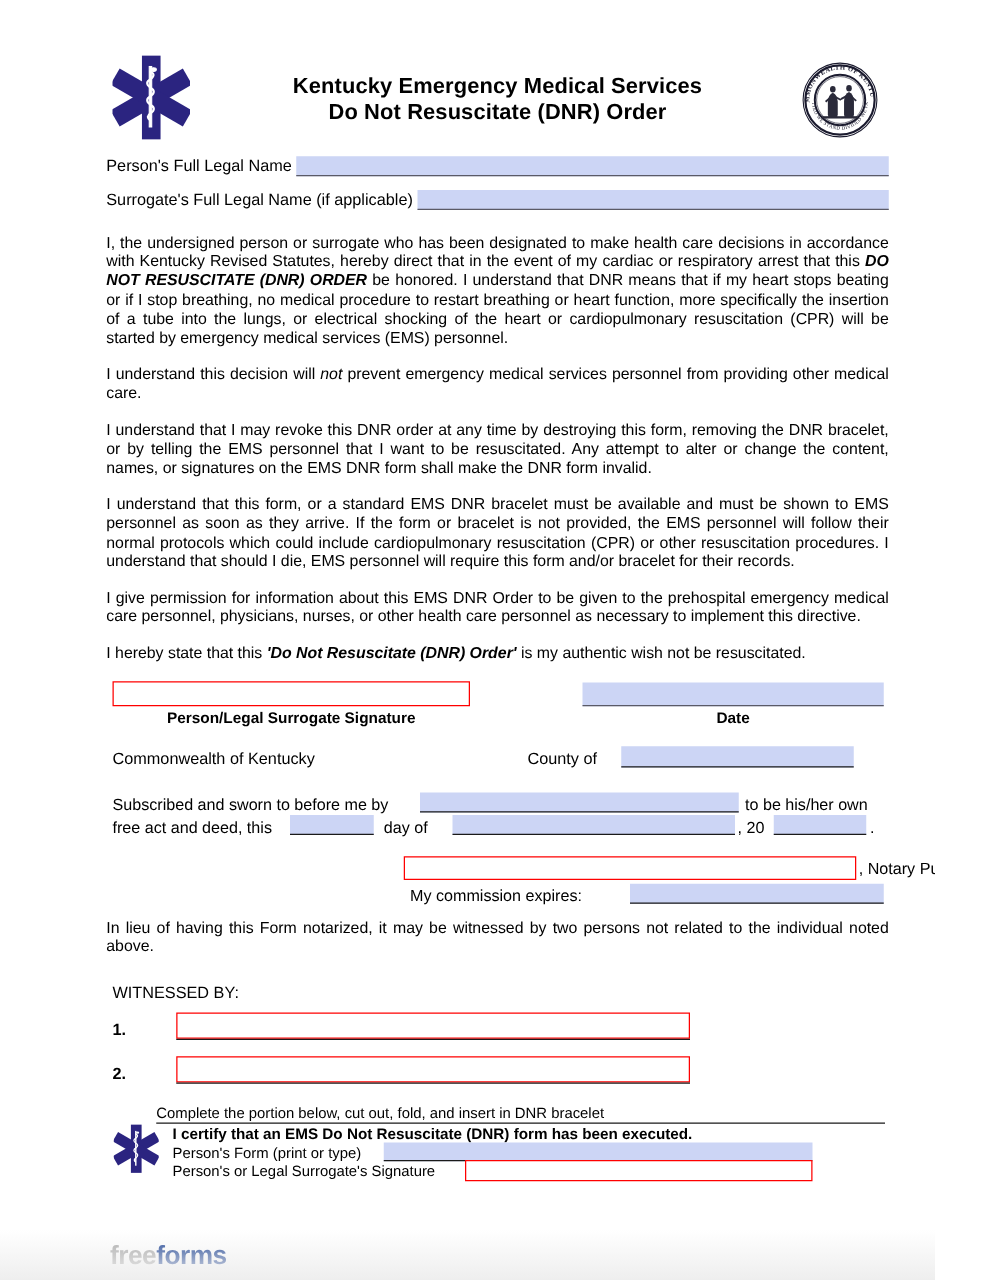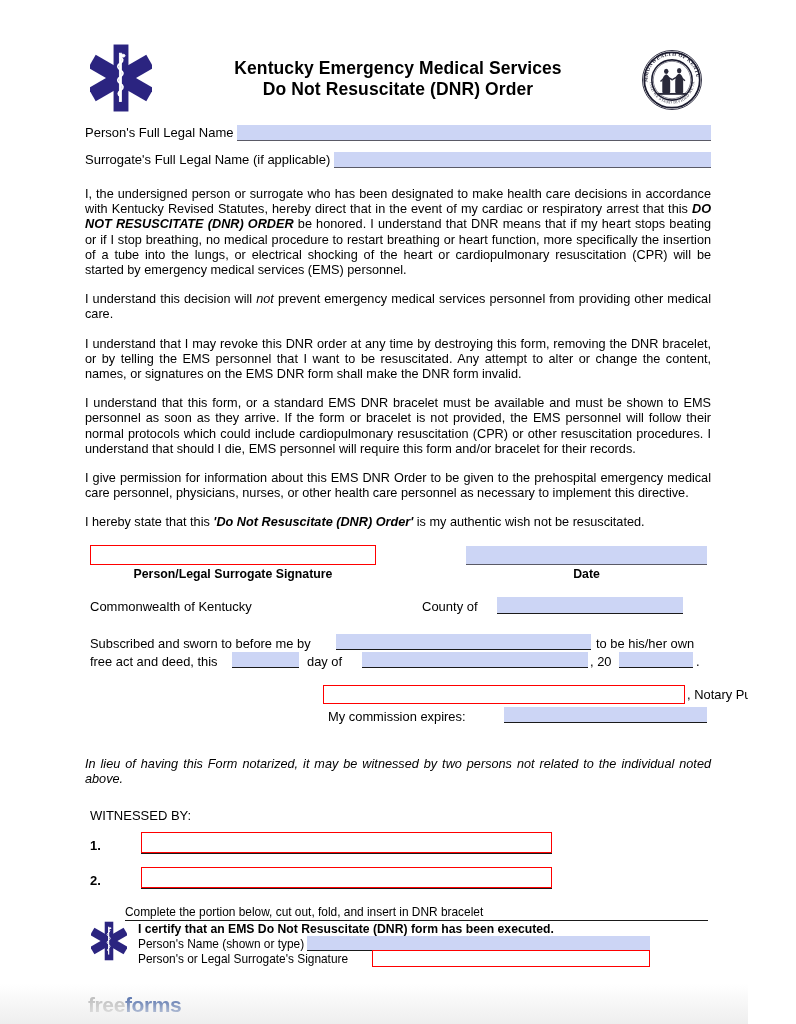--- a/index.html
+++ b/index.html
@@ -422,21 +422,21 @@
       <span class="sw" style="left:611px; top:20px;">.</span>
     </div>
 
     <div class="notary">
       <div class="notary-box"></div>
       <span class="notary-suffix">, Notary Public</span>
       <span class="notary-exp-lbl">My commission expires:</span>
       <span class="notary-exp-field"></span>
     </div>
 
-    <p class="body" style="margin-top:30px;font-style:italic;">In lieu of having this Form notarized, it may be witnessed by two persons not related to the individual noted above.</p>
+    <p class="body" style="margin-top:8px;">In lieu of having this Form notarized, it may be witnessed by two persons not related to the individual noted above.</p>
 
     <div class="witness-head">WITNESSED BY:</div>
 
     <div class="wrow">
       <span class="wnum">1.</span>
       <span class="wbox"></span>
       <span class="wrule"></span>
     </div>
 
     <div class="wrow">
@@ -457,21 +457,21 @@
         <g>
           <rect x="47.4" y="16" width="3.2" height="78" fill="#ffffff"></rect>
           <path d="M48 22 q9 4 1.5 10 q-9 5 -1 11 q9 5 1 11 q-9 5 -1 11 q9 5 1.2 11 q-8 5 -0.5 10" fill="none" stroke="#ffffff" stroke-width="2.8"></path>
           <ellipse cx="53" cy="20" rx="3.6" ry="2.4" fill="#ffffff"></ellipse>
         </g>
       </svg>
 
       <div class="br-line1">Complete the portion below, cut out, fold, and insert in DNR bracelet</div>
       <div class="br-line2">I certify that an EMS Do Not Resuscitate (DNR) form has been executed.</div>
 
-      <span class="br-line3-lbl">Person's Name (shown or type)</span>
+      <span class="br-line3-lbl">Person's Form (print or type)</span>
       <span class="br-line3-field"></span>
 
       <span class="br-line4-lbl">Person's or Legal Surrogate's Signature</span>
       <span class="br-line4-box"></span>
     </div>
 
   </div>
 
   <div class="footer-logo">
     <span class="logo-free">free</span><span class="logo-forms">forms</span>

